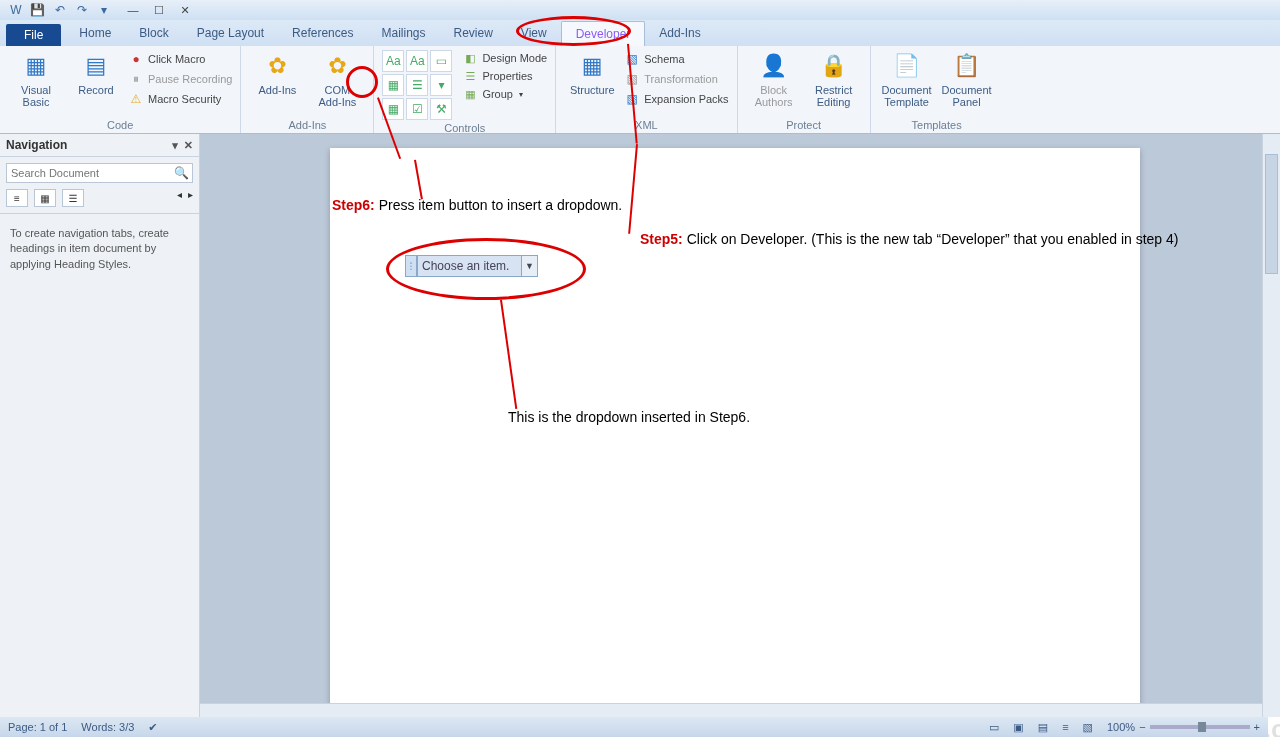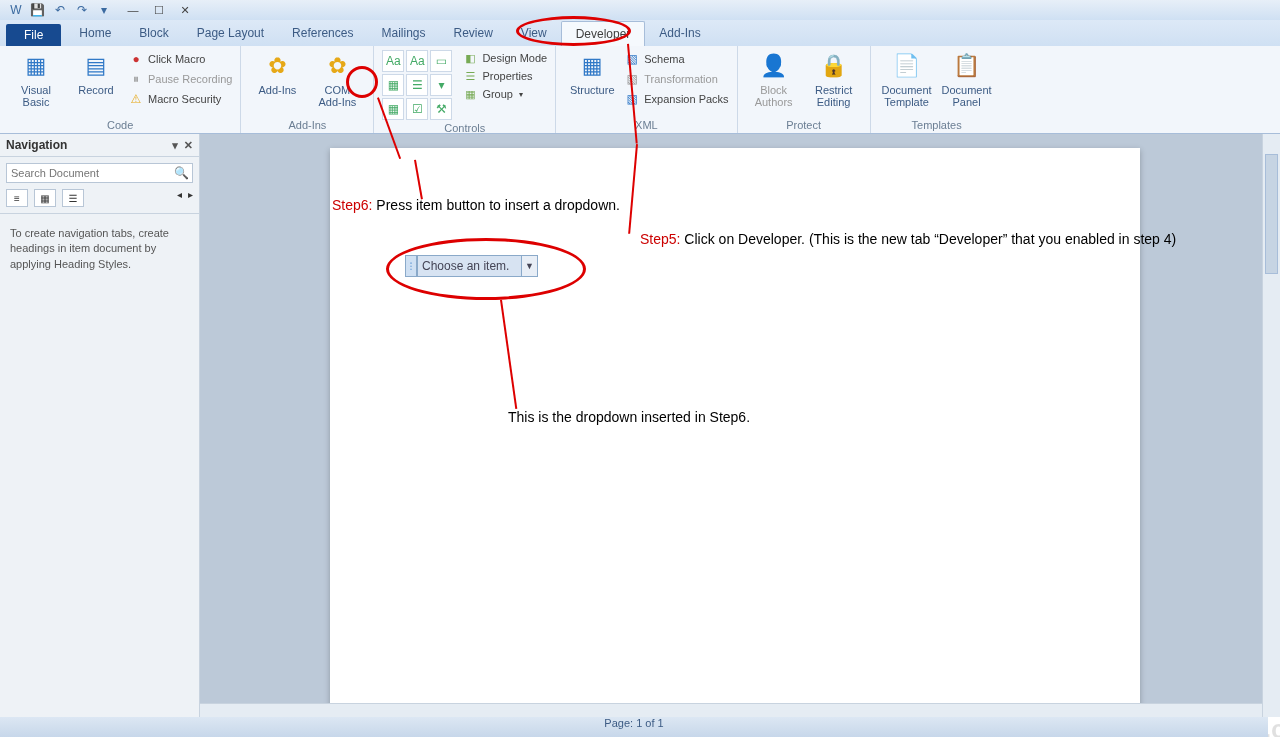--- a/index.html
+++ b/index.html
@@ -8,21 +8,21 @@
 .watermark span { position: absolute; color: rgba(0,0,0,0.12); font-size: 26px; font-weight: bold; white-space: nowrap; }
 .titlebar { position: absolute; top: 0; left: 0; right: 0; height: 20px; background: linear-gradient(#e7eff8,#cfe0f3); display: flex; align-items: center; z-index: 2; }
 .qat { display: flex; gap: 2px; padding: 0 6px; }
 .qat .qat-btn { width: 20px; height: 18px; display:flex;align-items:center;justify-content:center;font-size:12px;color:#3b6aa0; }
 .titlebar .title { flex: 1; text-align: center; font-size: 12px; color: #5a6b7c; }
 .winbtns { display:flex; }
 .winbtns div { width: 26px; height: 18px; display:flex;align-items:center;justify-content:center;font-size:11px;color:#444;}
 .ribbon-tabs { position:absolute; top:20px; left:0; right:0; height:26px; display:flex; align-items:flex-end; padding-left:6px; z-index:2; background:linear-gradient(#dde9f7,#cfe0f3); }
 .filetab { background:#174a90; color:#fff; padding:4px 18px; font-size:12px; border-radius:2px 2px 0 0; margin-right:4px; }
 .rtab { padding:5px 14px 5px 14px; font-size:12px; color:#3c5b84; cursor:default; }
-.rtab.active { background:#f5f9fd; border:1px solid #a7bdd9; border-bottom:none; border-radius:2px 2px 0 0; color:#404040; }
+.rtab.active { background:#f5f9fd; border:1px solid #a7bdd9; border-bottom:none; border-radius:2px 2px 0 0; color:#8b5cf6; }
 .help-ctrls { position:absolute; right:6px; top:22px; display:flex; gap:6px; font-size:11px; color:#3c5b84; }
 .ribbon { position:absolute; top:46px; left:0; right:0; height:88px; background:#f2f6fb; border-bottom:1px solid #a7bdd9; display:flex; z-index:2; }
 .group { border-right:1px solid #cdd9e8; padding:4px 8px 2px 8px; display:flex; flex-direction:column; justify-content:space-between; }
 .group .items { display:flex; gap:4px; align-items:flex-start; }
 .group .label { text-align:center; font-size:11px; color:#6b7e93; margin-top:auto; padding-top:2px; }
 .bigbtn { width:56px; text-align:center; font-size:11px; color:#3c5b84; }
 .bigbtn .ic { width:32px;height:32px;margin:0 auto 2px;display:flex;align-items:center;justify-content:center;font-size:22px;color:#3179c7; }
 .smallrow { display:flex;align-items:center;gap:4px;font-size:11px;color:#444;padding:1px 0; white-space:nowrap;}
 .smallrow .sic { width:16px;height:16px;display:flex;align-items:center;justify-content:center;font-size:12px;color:#b0720a;}
 .ctrlgrid { display:grid; grid-template-columns:repeat(3,22px); grid-auto-rows:22px; gap:2px; }
@@ -37,29 +37,29 @@
 .navsearch input { width:100%; padding:3px 20px 3px 4px; font-size:11px; border:1px solid #b8c6d6; }
 .navsearch .mag { position:absolute; right:4px; top:3px; font-size:12px; color:#3c5b84;}
 .navtabs { display:flex; gap:6px; padding:0 6px 6px 6px; border-bottom:1px solid #c8d3df;}
 .navtabs .nt { width:22px;height:18px;border:1px solid #b8c6d6;background:#fff;display:flex;align-items:center;justify-content:center;font-size:10px;}
 .navbody { padding:12px 10px; font-size:11px; color:#555; line-height:1.4; }
 .docarea { position:absolute; top:134px; left:200px; right:0; bottom:20px; background:#bcc9d8; z-index:1; overflow:hidden;}
 .page { position:absolute; top:14px; left:130px; width:810px; height:900px; background:#fff; box-shadow:0 2px 6px rgba(0,0,0,0.25); }
 .vscroll { position:absolute; top:134px; right:0; width:18px; bottom:20px; background:#e5ecf3; border-left:1px solid #c8d3df; z-index:3;}
 .vscroll .thumb{position:absolute;top:20px;left:2px;right:2px;height:120px;background:#c6d4e3;border:1px solid #a7bdd9;}
 .hscroll { position:absolute; left:200px; right:18px; bottom:20px; height:14px; background:#e5ecf3; border-top:1px solid #c8d3df; z-index:3;}
-.statusbar { position:absolute; left:0; right:12px; bottom:0; height:20px; background:linear-gradient(#dce7f3,#c7d7ea); display:flex; align-items:center; font-size:11px; color:#3c5b84; padding:0 8px; z-index:3; gap:14px;flex-direction:column;}
+.statusbar { position:absolute; left:0; right:12px; bottom:0; height:20px; background:linear-gradient(#dce7f3,#c7d7ea); display:flex; align-items:center; font-size:11px; color:#3c5b84; padding:0 8px; z-index:3; gap:14px;}
 .statusbar .spacer{flex:1;}
 .statusbar .zoom{display:flex;align-items:center;gap:4px;}
 .statusbar .ztrack{width:100px;height:4px;background:#aac;position:relative;}
 .statusbar .ztrack .zt{position:absolute;left:48px;top:-3px;width:8px;height:10px;background:#789;}
 .redcircle { position:absolute; border:3px solid #d00; border-radius:50%; z-index:5; pointer-events:none;}
 .redline { position:absolute; background:#d00; z-index:5; pointer-events:none; transform-origin:top left;}
 .anntext { position:absolute; font-size:14px; z-index:5; }
-.anntext .step{color:#c00;font-weight:normal;}
+.anntext .step{color:#c00;font-weight:bold;}
 .anntext .body{color:#000;}
 .dropdown-ctrl { position:absolute; left:417px; top:255px; width:121px; height:22px; border:1px solid #8aa9c9; background:#d7e3f2; display:flex; align-items:center; padding:0 4px; font-size:12px; color:#445; z-index:4;}
 .dropdown-ctrl .dd-arrow{position:absolute;right:0;top:0;bottom:0;width:16px;border-left:1px solid #8aa9c9;display:flex;align-items:center;justify-content:center;background:#e8eef6;font-size:9px;}
 .dropdown-tab { position:absolute; left:405px; top:255px; width:12px; height:22px; background:#cfe0f3; border:1px solid #8aa9c9; z-index:4;display:flex;align-items:center;justify-content:center;font-size:9px;color:#3179c7;}
 </style>
 </head>
 <body>
 
 <div class="watermark" id="wm">
     <span style="left: -20px; top: -6px;">www.79xperts.com</span>

